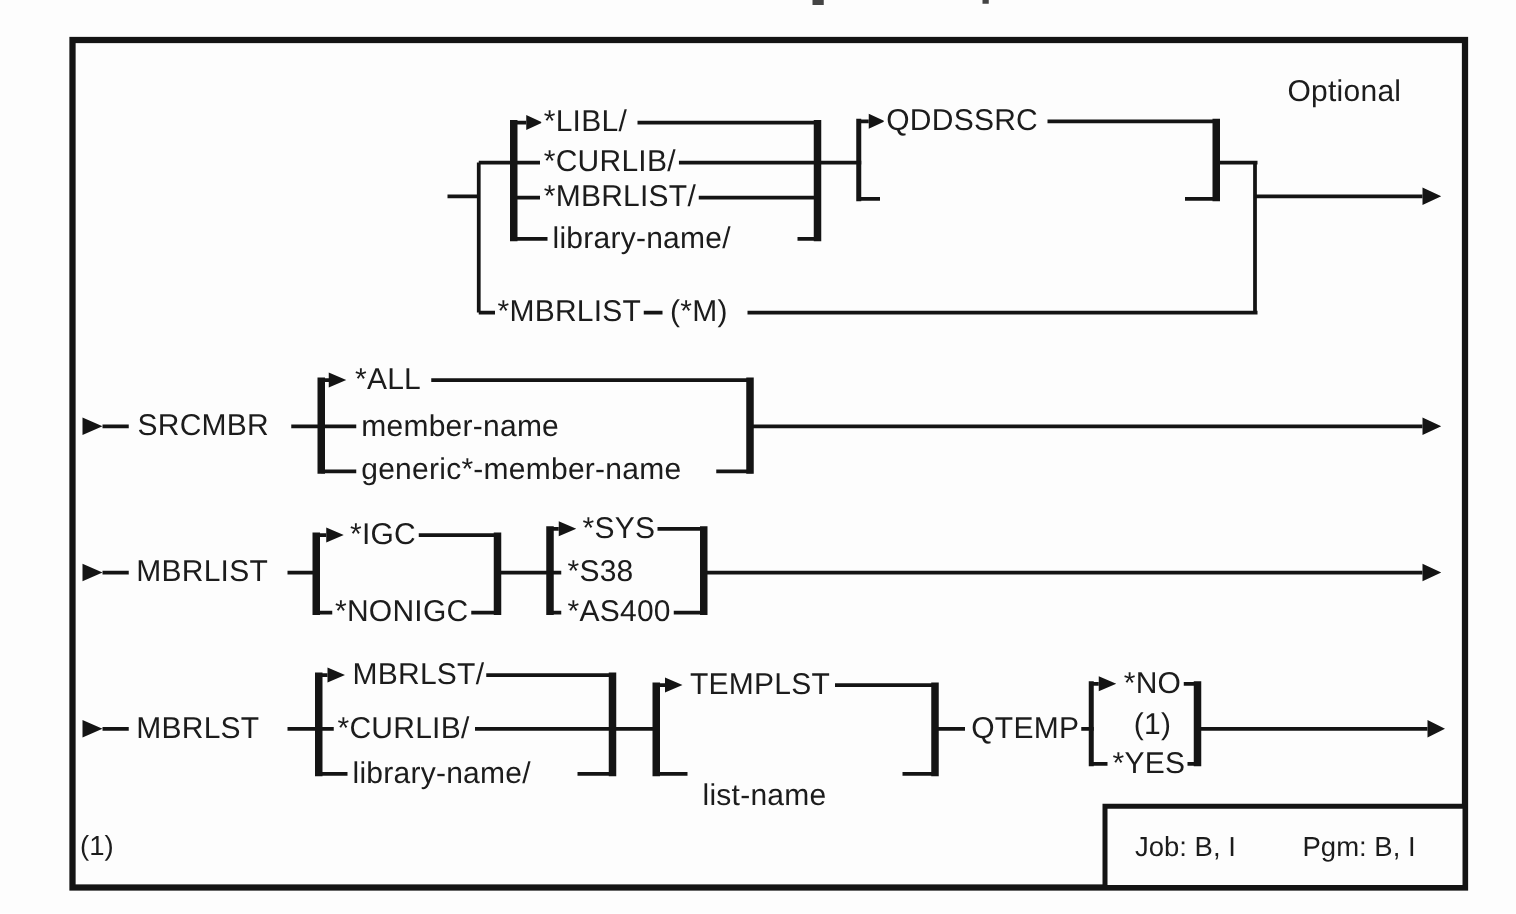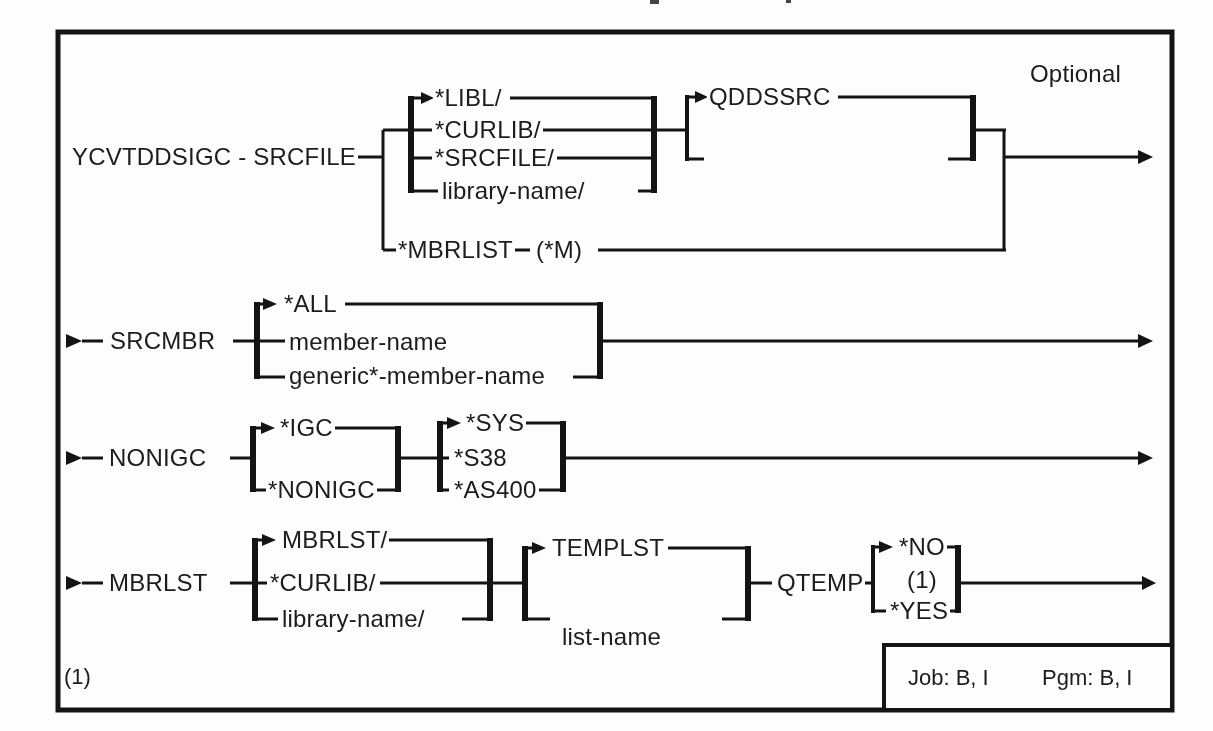--- a/index.html
+++ b/index.html
@@ -59,36 +59,35 @@
              M263 298L277 304L263 310Z M261 422L275 428L261 434Z
              M447 417L461 423L447 429Z M262 534L276 540L262 546Z
              M532 542L546 548L532 554Z M879 541L893 547L879 553Z"></path>
 
     <path fill="#141414" d="M66 334L82 341L66 348Z M66 451L82 458L66 465Z M66 576L82 583L66 590Z"></path>
 
     <path fill="#141414" d="M1138 150L1153 157L1138 164Z M1138 334L1153 341L1138 348Z
              M1138 451L1153 458L1138 465Z M1142 576L1156 583L1142 590Z"></path>
   </svg>
 
-  <span class="lbl" style="left:70px;top:143px">YCVTDDSIGC - SRCFILE</span>
   <span class="lbl" style="left:433px;top:84px">*LIBL/</span>
   <span class="lbl" style="left:433px;top:116px">*CURLIB/</span>
-  <span class="lbl" style="left:433px;top:144px">*SRCFILE/</span>
+  <span class="lbl" style="left:433px;top:144px">*MBRLIST/</span>
   <span class="lbl" style="left:440px;top:177px">library-name/</span>
   <span class="lbl" style="left:707px;top:83px">QDDSSRC</span>
   <span class="lbl" style="left:396px;top:236px">*MBRLIST</span>
   <span class="lbl" style="left:534px;top:236px">(*M)</span>
   <span class="lbl" style="left:1028px;top:60px">Optional</span>
 
   <span class="lbl" style="left:108px;top:327px">SRCMBR</span>
   <span class="lbl" style="left:282px;top:290px">*ALL</span>
   <span class="lbl" style="left:287px;top:362px">generic*-member-name</span>
   <span class="lbl" style="left:287px;top:328px">member-name</span>
 
-  <span class="lbl" style="left:107px;top:444px">NONIGC</span>
+  <span class="lbl" style="left:107px;top:444px">MBRLIST</span>
   <span class="lbl" style="left:278px;top:414px">*IGC</span>
   <span class="lbl" style="left:266px;top:476px">*NONIGC</span>
   <span class="lbl" style="left:464px;top:409px">*SYS</span>
   <span class="lbl" style="left:452px;top:444px">*S38</span>
   <span class="lbl" style="left:452px;top:476px">*AS400</span>
 
   <span class="lbl" style="left:107px;top:569px">MBRLST</span>
   <span class="lbl" style="left:280px;top:526px">MBRLST/</span>
   <span class="lbl" style="left:268px;top:569px">*CURLIB/</span>
   <span class="lbl" style="left:280px;top:605px">library-name/</span>

